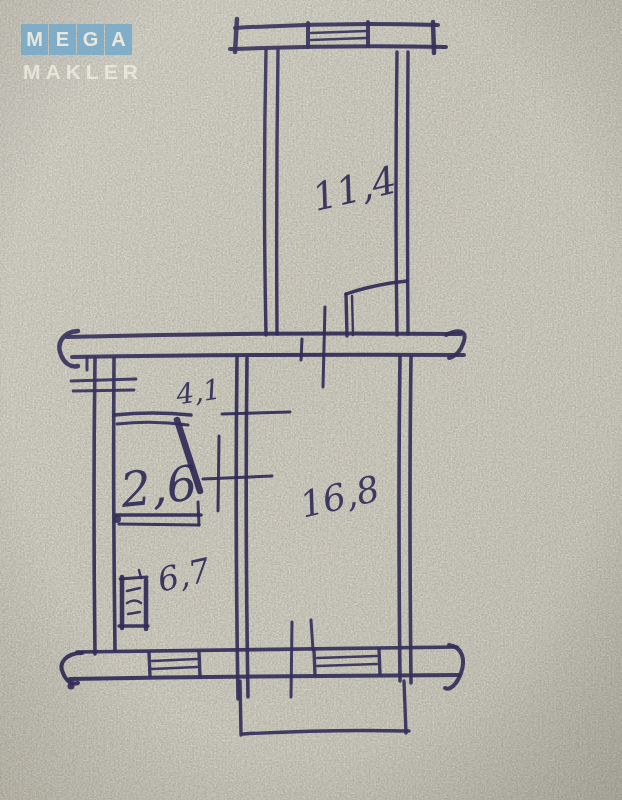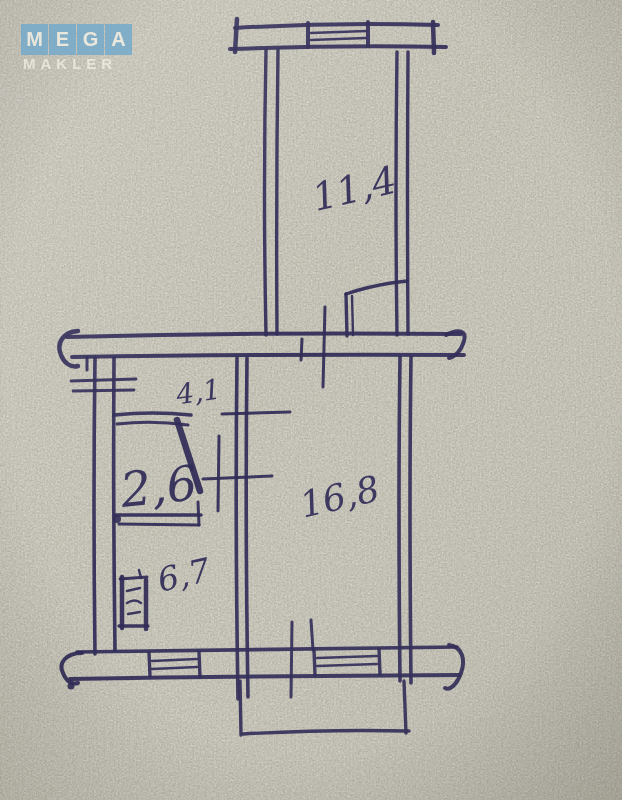--- a/index.html
+++ b/index.html
@@ -57,22 +57,23 @@
     align-items: center;
     justify-content: center;
   }
   .logo-tile span {
     font-weight: bold;
     font-size: 20px;
     color: var(--color-logo-text, #f2efe5);
     font-family: "Liberation Sans", sans-serif;
   }
   .logo-sub {
+    margin-top: 5px;
     padding-left: 2px;
-    font-size: 15px;
+    font-size: 21px;
     font-weight: bold;
     letter-spacing: 5px;
     color: rgba(244, 241, 231, 0.72);
     font-family: "Liberation Sans", sans-serif;
   }
 </style>
 </head>
 <body>
 
 <div class="canvas">

